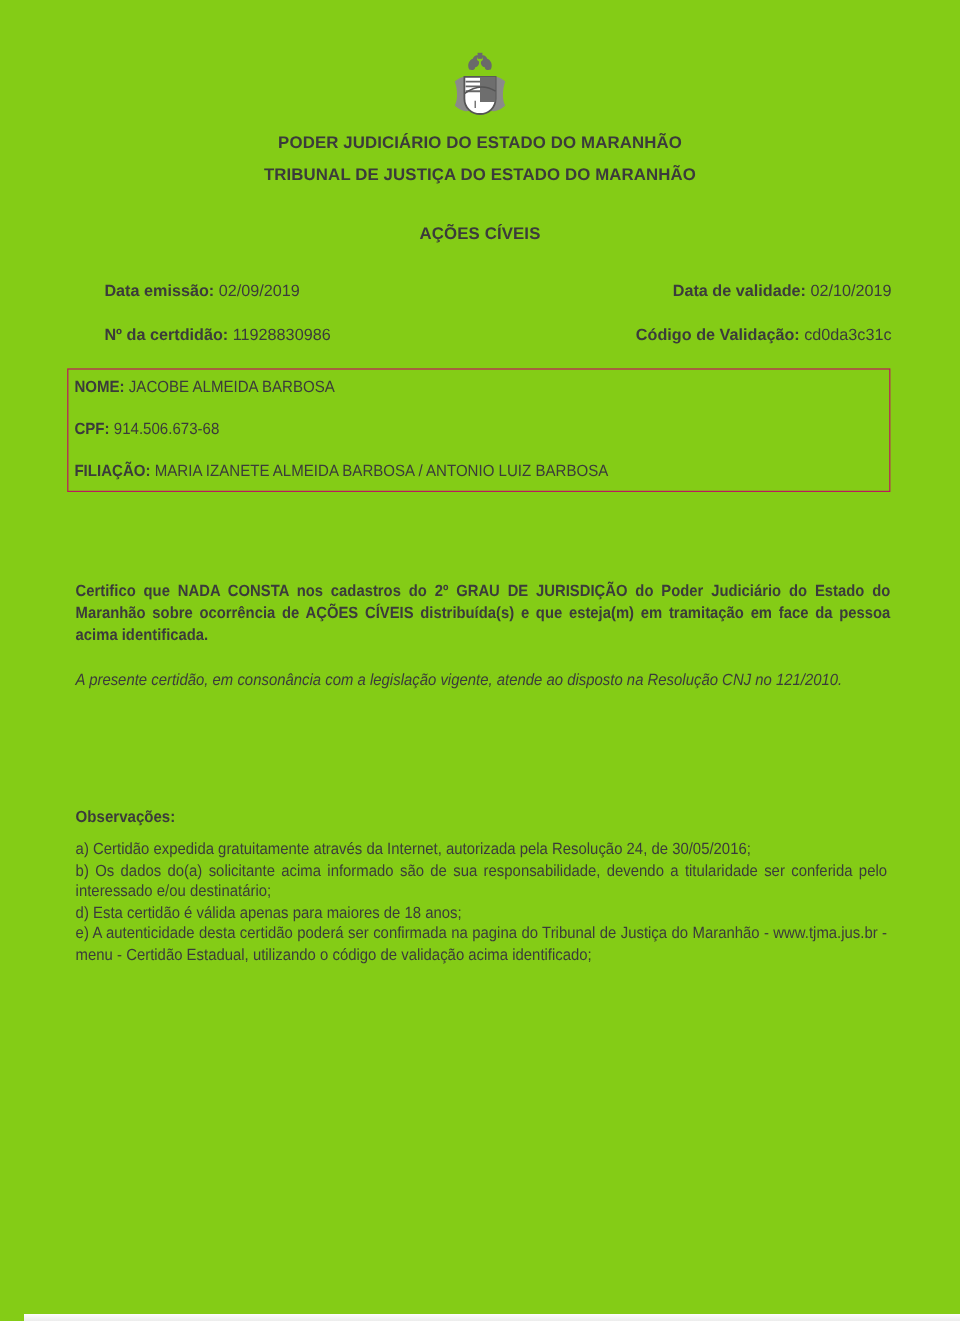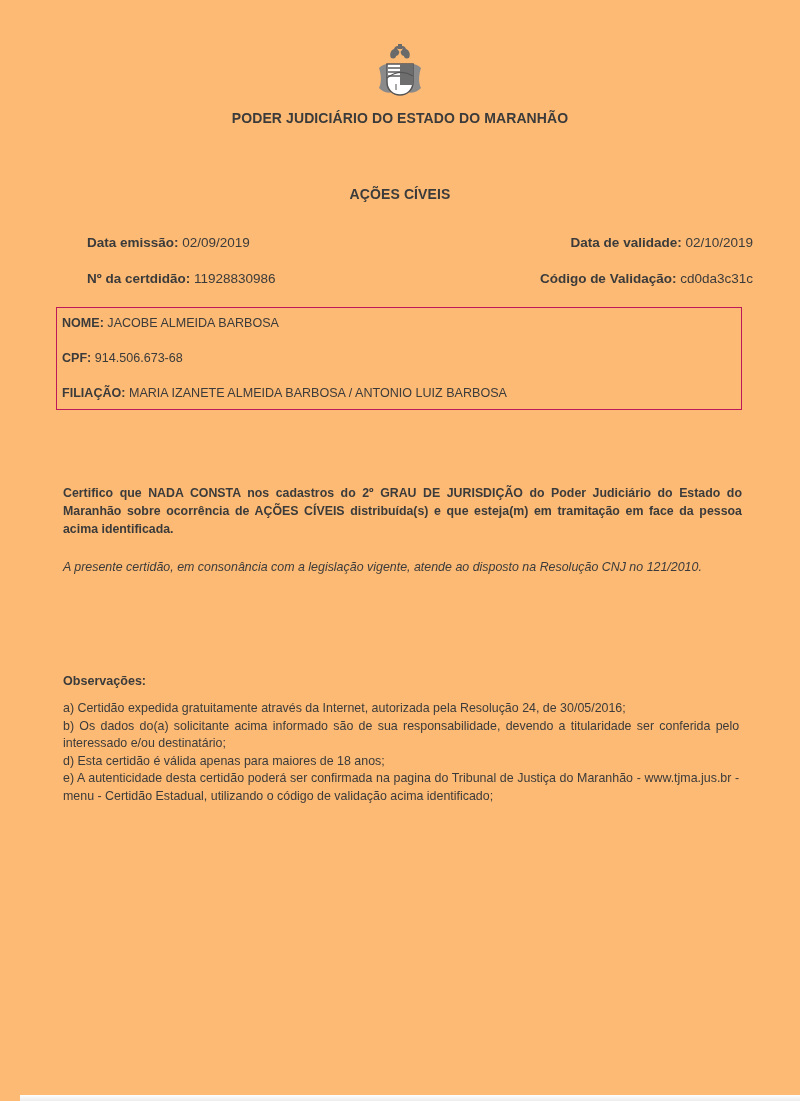--- a/index.html
+++ b/index.html
@@ -11,21 +11,21 @@
       width: 800px;
       height: 1101px;
       position: relative;
       overflow: hidden;
       font-family: "Liberation Sans", sans-serif;
       color: #3a3a3a;
     }
     .page {
       position: absolute;
       inset: 0;
-      background: #fdba74;
+      background: #84cc16;
     }
     .crest {
       position: absolute;
       left: 371px;
       top: 40px;
       width: 58px;
       height: 60px;
     }
     .hdr {
       position: absolute;
@@ -43,21 +43,21 @@
     .hdr-4 { top: 186px; }
 
     .meta {
       position: absolute;
       font-size: 13.5px;
       color: #3b3b3b;
       white-space: nowrap;
     }
     .meta b { font-weight: bold; }
     .meta-left { left: 56px; padding-left: 31px; }
-    .meta-right { right: 47px; text-align: right; }
+    .meta-right { right: 57px; text-align: right; }
     .row-1 { top: 235px; }
     .row-2 { top: 271px; }
 
     .idbox {
       position: absolute;
       left: 56px;
       top: 307px;
       width: 686px;
       height: 103px;
       border: 1px solid #be185d;
@@ -186,20 +186,21 @@
     <g stroke="#666" stroke-width="1.6">
       <line x1="17" y1="28" x2="29" y2="28"></line>
       <line x1="17" y1="32" x2="29" y2="32"></line>
       <line x1="17" y1="36" x2="29" y2="36"></line>
     </g>
     <path d="M16 38 q13 -10 26 -2" fill="none" stroke="#555" stroke-width="1.2"></path>
     <line x1="25" y1="44" x2="25" y2="50" stroke="#555" stroke-width="1"></line>
   </svg>
 
   <div class="hdr hdr-1">PODER JUDICIÁRIO DO ESTADO DO MARANHÃO</div>
+  <div class="hdr hdr-2">TRIBUNAL DE JUSTIÇA DO ESTADO DO MARANHÃO</div>
   <div class="hdr hdr-4">AÇÕES CÍVEIS</div>
 
   <div class="meta meta-left row-1">
     <b>Data emissão:</b>
     <span>02/09/2019</span>
   </div>
   <div class="meta meta-right row-1">
     <b>Data de validade:</b>
     <span>02/10/2019</span>
   </div>

